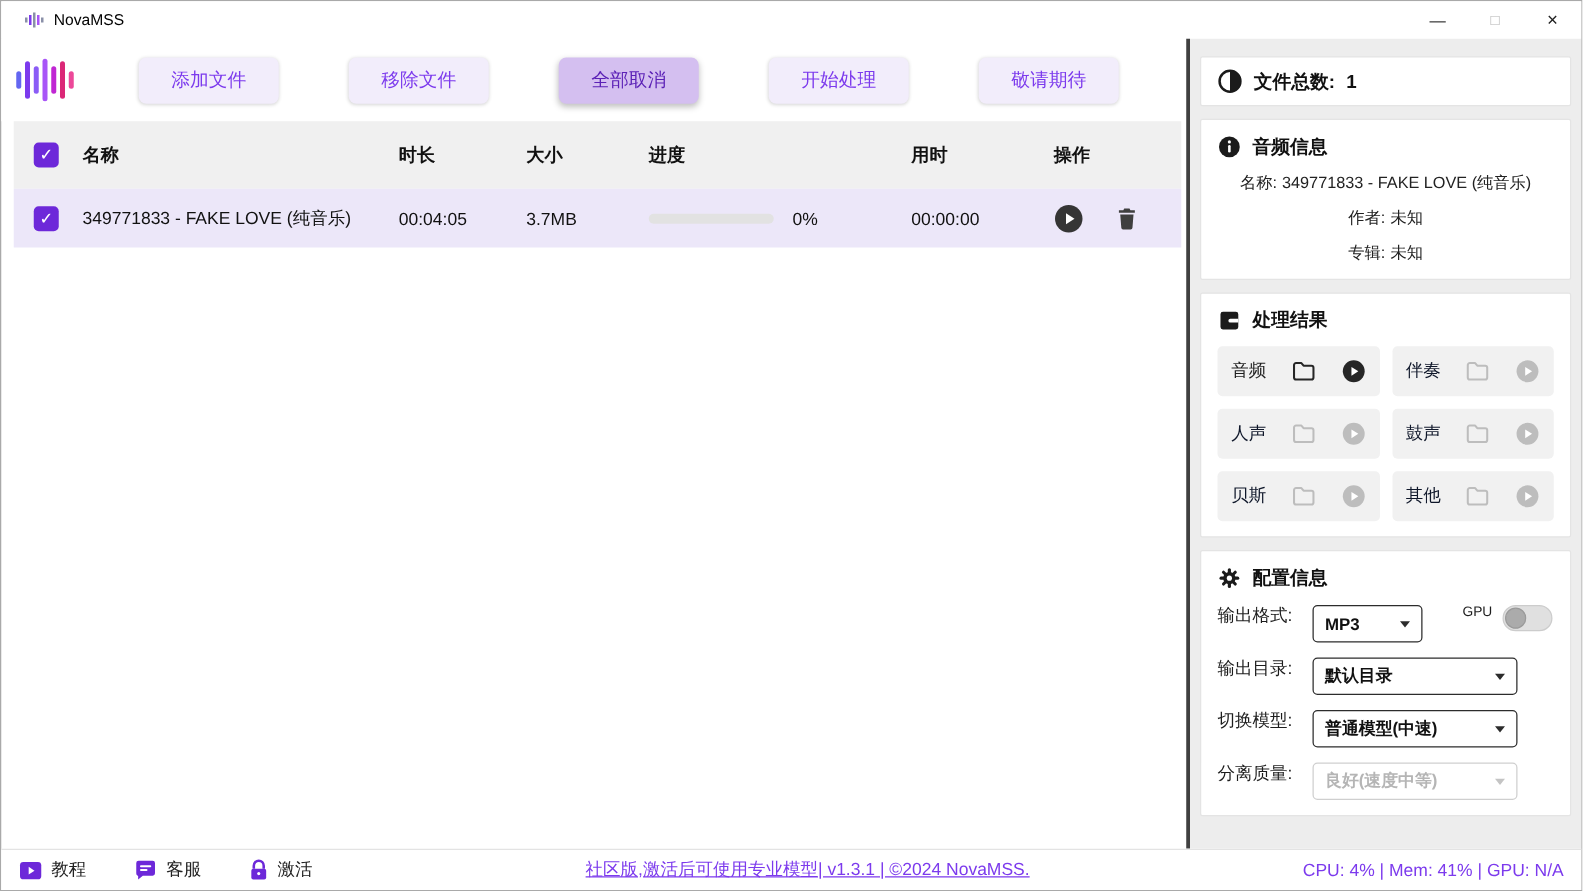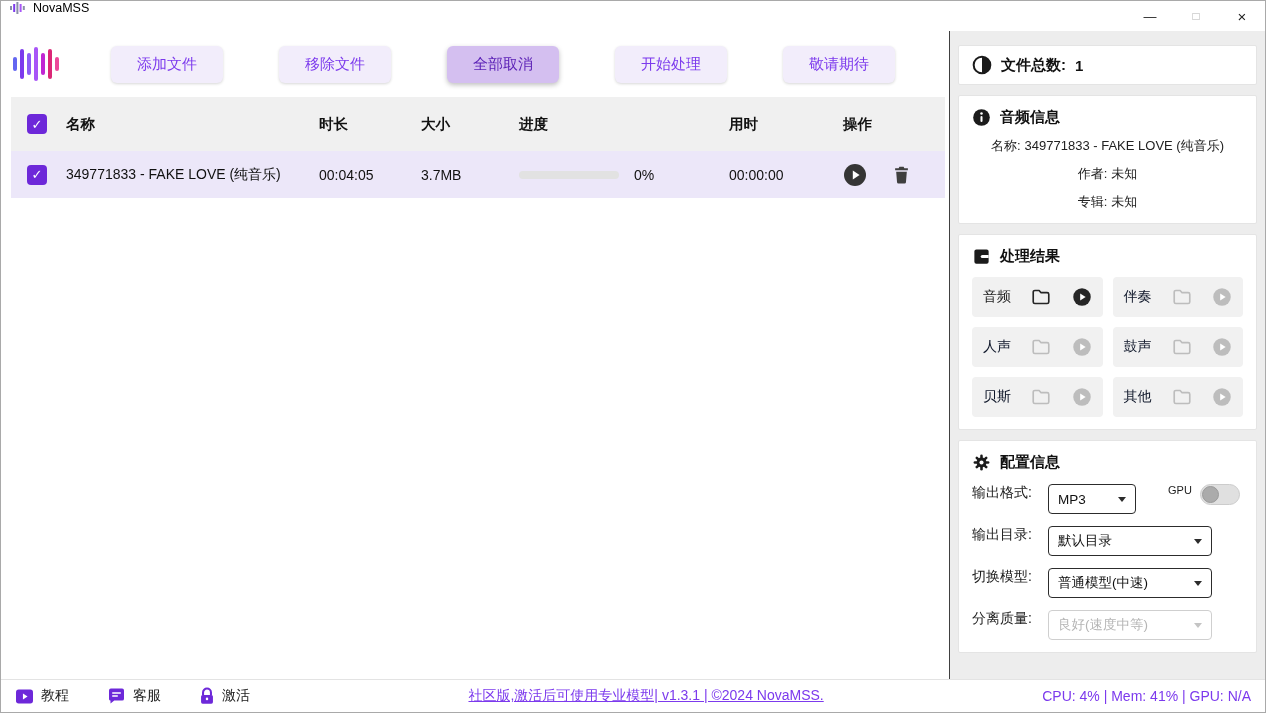--- a/index.html
+++ b/index.html
@@ -1,21 +1,21 @@
 <!DOCTYPE html>
 <html><head>
 <meta charset="utf-8">
 <style>
   * { margin:0; padding:0; box-sizing:border-box; }
   html,body { width:1266px; height:713px; background:#fff; }
   body { font-family:"Liberation Sans","DejaVu Sans",sans-serif; color:#111; overflow:hidden; }
   .window { width:1266px; height:713px; border:1px solid #a9a9a9; display:flex; flex-direction:column; background:#fff; }
 
   
-  .titlebar { height:30px; flex:0 0 auto; display:flex; gap:7px; padding-left:9px; background:#fff; }
+  .titlebar { height:30px; flex:0 0 auto; display:flex; align-items:center; gap:7px; padding-left:19px; background:#fff; }
   .titlebar-title { font-size:12.5px; color:#000; }
   .win-controls { margin-left:auto; display:flex; height:100%; }
   .win-btn { width:46px; height:100%; display:flex; align-items:center; justify-content:center; font-size:13px; color:#222; cursor:pointer; }
   .win-btn.max { color:#b4b4b4; font-size:12px; }
   .win-btn.close { font-size:15px; }
 
   
   .main { flex:1; display:flex; min-height:0; }
   .left { flex:1; display:flex; flex-direction:column; min-width:0; }
 
@@ -42,40 +42,40 @@
   .col-act { flex:1; display:flex; align-items:center; gap:26px; padding-left:14px; }
   .name-text { display:block; max-width:222px; white-space:nowrap; overflow:hidden; text-overflow:ellipsis; }
   .checkbox { width:20px; height:20px; border-radius:4px; background:#6D28D9; color:#fff; display:flex;
               align-items:center; justify-content:center; font-size:13px; font-weight:700; cursor:pointer; }
   .progress-track { width:100px; height:8px; border-radius:4px; background:#E2E2E2; overflow:hidden; }
   .progress-fill { width:0%; height:100%; background:#7C3AED; }
   .progress-label { margin-left:15px; }
   .row-play, .row-trash { display:inline-flex; align-items:center; cursor:pointer; }
 
   
-  .right { width:316px; flex:0 0 auto; background:#EDEDED; border-left:1px solid #404040;
+  .right { width:316px; flex:0 0 auto; background:#EDEDED; border-left:3px solid #404040;
            padding:14px 8px 8px; display:flex; flex-direction:column; gap:10px; overflow:hidden; }
   .card { background:#fff; border:1px solid #e4e4e4; border-radius:2px; padding:12px 13px; }
   .card-total { display:flex; align-items:center; gap:9px; padding:9px 13px; font-size:15px; font-weight:700; }
   .card-title { display:flex; align-items:center; gap:9px; font-size:15px; font-weight:700; }
   .ai-field { margin-top:10px; font-size:13px; color:#222; white-space:nowrap; overflow:hidden;text-align:center; }
   .ai-field .lbl { margin-right:4px; }
 
   .results-grid { display:grid; grid-template-columns:1fr 1fr; gap:10px; margin-top:11px; }
   .result-item { height:40px; background:#F1F1F1; border-radius:4px; padding:0 11px;
                  display:flex; align-items:center; justify-content:space-between; font-size:14px; color:#0f172a; }
   .result-item .ri-icon { display:inline-flex; cursor:pointer; }
   .result-item.enabled { color:#1f1f1f; }
   .result-item.enabled .ri-icon { color:#262626; }
   .result-item.disabled .ri-icon { color:#bdbdbd; }
 
   .cfg-row { display:flex; align-items:flex-start; margin-top:12px; }
   .cfg-label { width:76px; flex:0 0 auto; font-size:14px; color:#1d1d1d; }
   .select { height:30px; border:1px solid #2c2c2c; border-radius:4px; background:#fff; display:flex;
-            align-items:center; justify-content:space-between; padding:0 9px; font-size:13.5px; cursor:pointer; }
+            align-items:center; justify-content:space-between; padding:0 9px; font-size:13.5px; cursor:pointer;font-weight:bold; }
   .select.w-sm { width:88px; }
   .select.w-lg { width:164px; }
   .caret { width:0; height:0; border-left:4.5px solid transparent; border-right:4.5px solid transparent;
            border-top:5.5px solid #2c2c2c; flex:0 0 auto; margin-left:6px; }
   .select.disabled { border-color:#cfcfcf; color:#b5b5b5; }
   .select.disabled .caret { border-top-color:#c4c4c4; }
   .gpu-label { margin-left:32px; font-size:11px; color:#1d1d1d; }
   .toggle { width:40px; height:21px; border-radius:11px; background:#E0E0E0; border:1px solid #cccccc;
             margin-left:8px; position:relative; display:inline-block; cursor:pointer; }
   .toggle .knob { position:absolute; left:1px; top:1px; width:17px; height:17px; border-radius:50%;

